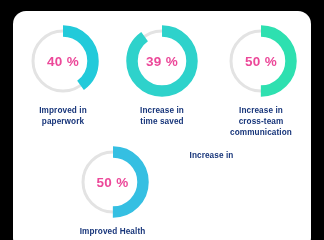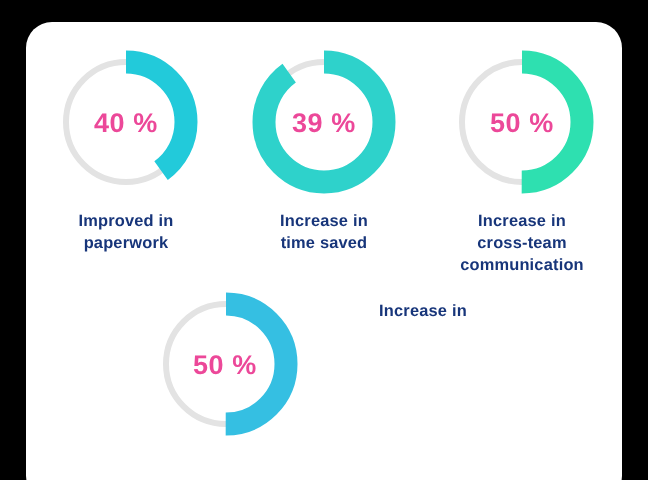--- a/index.html
+++ b/index.html
@@ -144,20 +144,21 @@
     <div class="stat-row stat-row-bottom">
 
       <div class="stat-item">
         <div class="donut-wrap">
           <svg viewBox="0 0 76 76">
             <circle cx="38" cy="38" r="30" fill="none" stroke="#e3e3e3" stroke-width="3"></circle>
             <circle class="donut-arc" cx="38" cy="38" r="30" fill="none" stroke-width="11.5" stroke-linecap="butt" transform="rotate(-90 38 38)" stroke="#35bfe2" stroke-dasharray="94.24777960769379 94.24777960769379" stroke-dashoffset="0"></circle>
           </svg>
           <div class="donut-value">50 %</div>
         </div>
+        <div class="stat-label">Improved Health</div>
       </div>
 
       <div class="stat-item">
         <div class="stat-label">Increase in</div>
       </div>
 
     </div>
 
   </div>
 </div>

